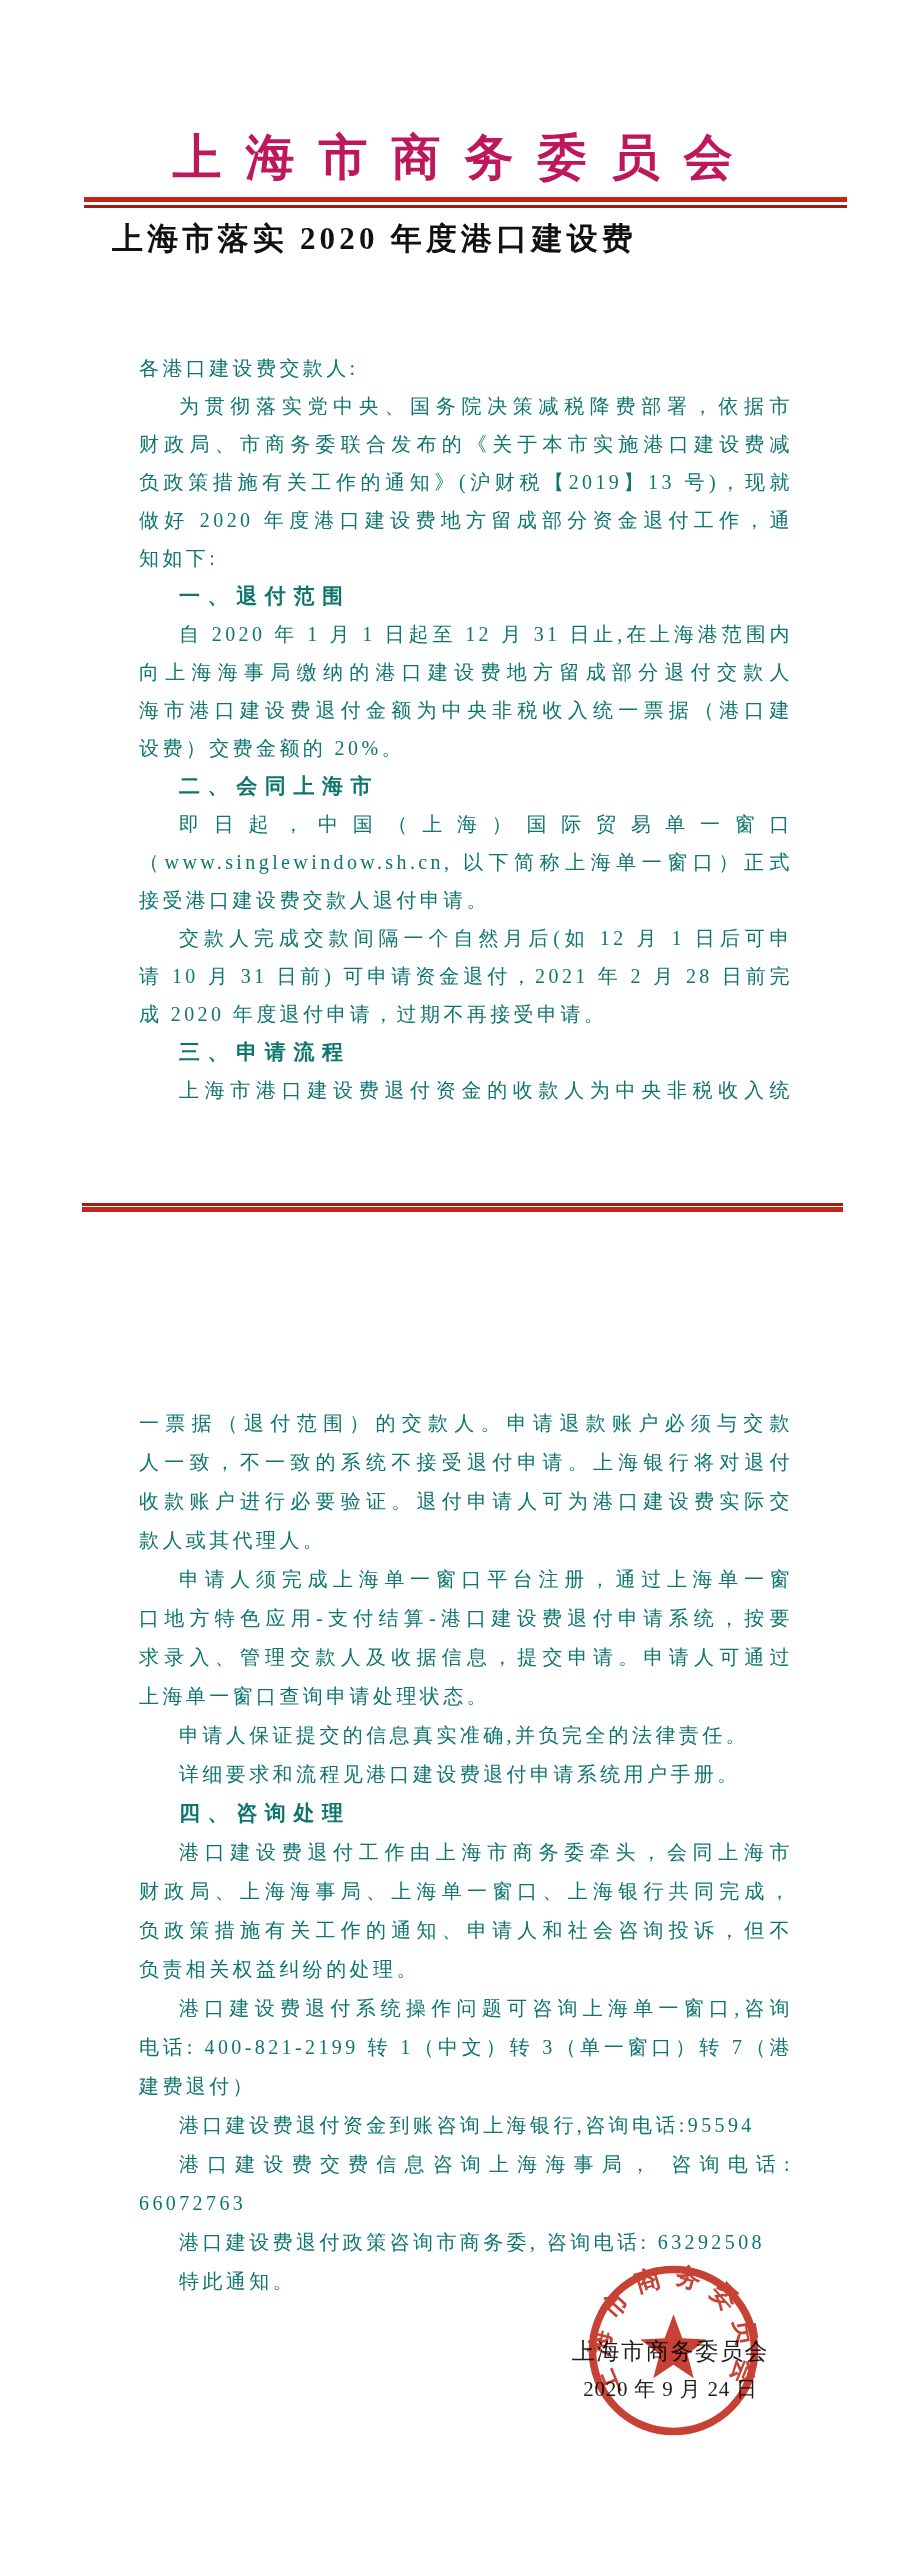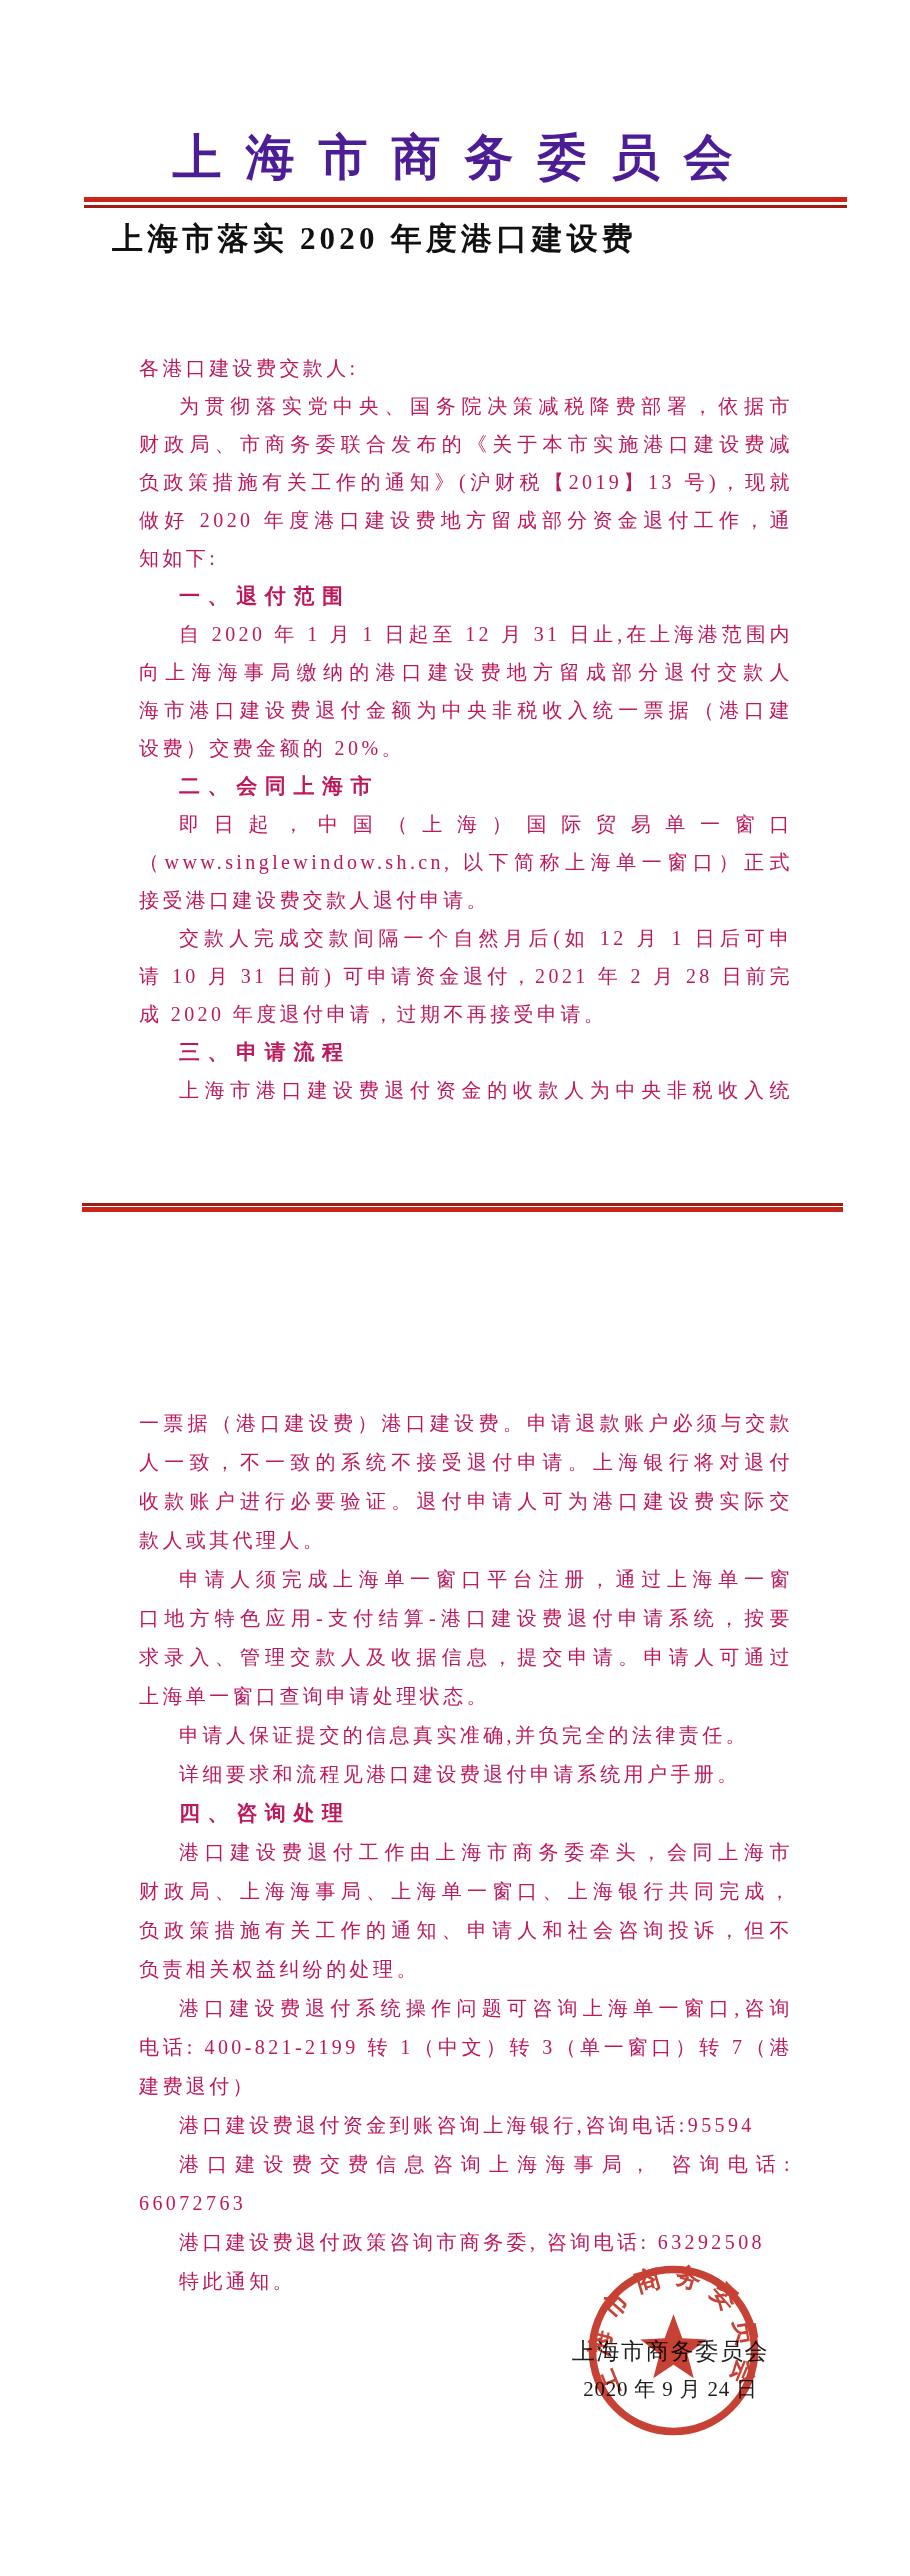--- a/index.html
+++ b/index.html
@@ -4,41 +4,41 @@
 <style>
   html,body{margin:0;padding:0;background:#ffffff;}
   .canvas{
     position:relative;width:911px;height:2576px;background:#ffffff;overflow:hidden;
     font-family:"Liberation Serif",serif;color:#1d1d1d;
   }
   
   .agency{
     position:absolute;top:128px;left:0;width:911px;height:59px;line-height:59px;
     text-align:center;font-weight:bold;font-size:49px;letter-spacing:5.9px;
-    color:#4c1d95;font-family:"Liberation Serif",serif;white-space:nowrap;
+    color:#be185d;font-family:"Liberation Serif",serif;white-space:nowrap;
   }
   .rule-top{position:absolute;top:197px;left:84px;width:763px;}
   .rule-top .thick{height:5px;background:#c9241a;}
   .rule-top .gap{height:3.4px;}
   .rule-top .thin{height:2.5px;background:#9f1d12;}
   .rule-bottom{position:absolute;top:1203px;left:82px;width:761px;}
   .rule-bottom .thin{height:2.5px;background:#9f1d12;}
   .rule-bottom .gap{height:1.7px;}
   .rule-bottom .thick{height:5px;background:#c9241a;}
   
   .doc-title{
     position:absolute;top:216px;left:0;width:749px;text-align:center;
     font-weight:bold;font-size:31px;line-height:46px;letter-spacing:4.2px;color:#111;
   }
   
   .page-body{position:absolute;left:139px;width:654px;}
   .p1{top:349px;}
   .p2{top:1404px;}
   .ln{
-    font-size:20px;line-height:38px;letter-spacing:3.4px;color:#be185d;
+    font-size:20px;line-height:38px;letter-spacing:3.4px;color:#0f766e;
     white-space:normal;
   }
   .p2 .ln{line-height:39px;}
   .j{text-align:justify;text-align-last:justify;}
   .i{text-indent:40px;}
   .hd{
     font-weight:bold;letter-spacing:7.6px;text-indent:40px;
     font-family:"DejaVu Sans","Liberation Sans",sans-serif;font-size:21px;
   }
   
@@ -90,21 +90,21 @@
     <div class="ln j i">上海市港口建设费退付资金的收款人为中央非税收入统</div>
   </div>
 
   <div class="rule-bottom">
     <div class="thin"></div>
     <div class="gap"></div>
     <div class="thick"></div>
   </div>
 
   <div class="page-body p2">
-    <div class="ln j">一票据（港口建设费）港口建设费。申请退款账户必须与交款</div>
+    <div class="ln j">一票据（退付范围）的交款人。申请退款账户必须与交款</div>
     <div class="ln j">人一致，不一致的系统不接受退付申请。上海银行将对退付</div>
     <div class="ln j">收款账户进行必要验证。退付申请人可为港口建设费实际交</div>
     <div class="ln">款人或其代理人。</div>
     <div class="ln j i">申请人须完成上海单一窗口平台注册，通过上海单一窗</div>
     <div class="ln j">口地方特色应用-支付结算-港口建设费退付申请系统，按要</div>
     <div class="ln j">求录入、管理交款人及收据信息，提交申请。申请人可通过</div>
     <div class="ln">上海单一窗口查询申请处理状态。</div>
     <div class="ln i">申请人保证提交的信息真实准确,并负完全的法律责任。</div>
     <div class="ln i">详细要求和流程见港口建设费退付申请系统用户手册。</div>
     <div class="ln hd">四、咨询处理</div>

